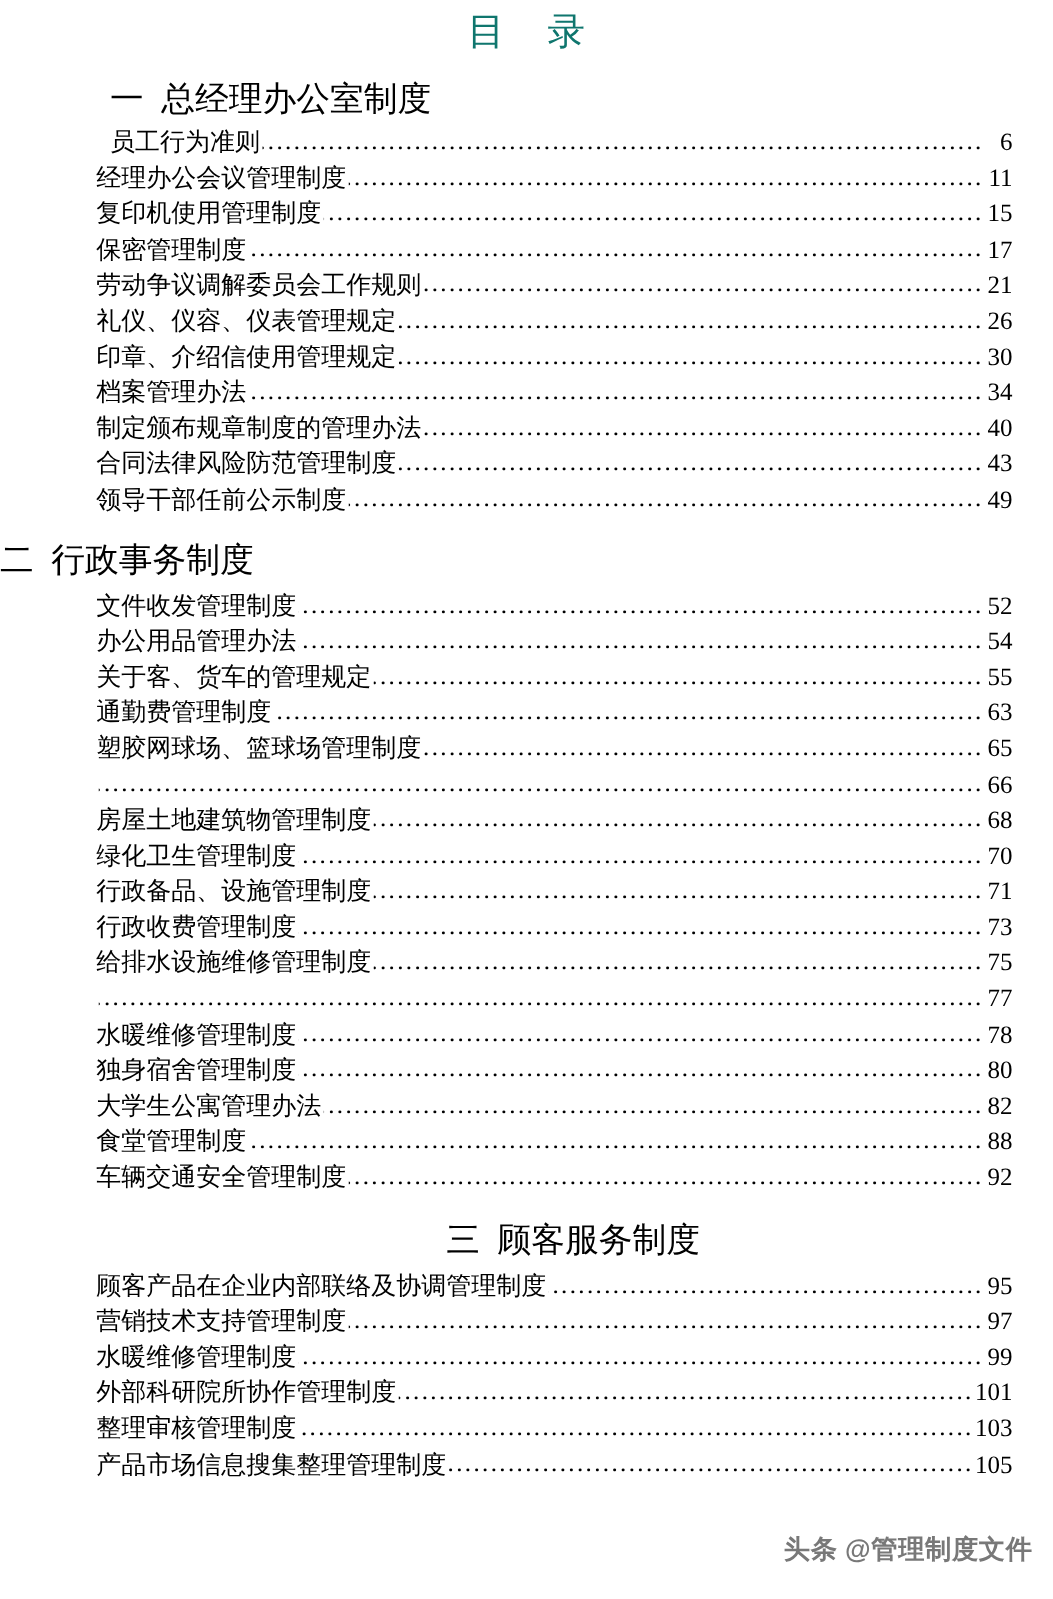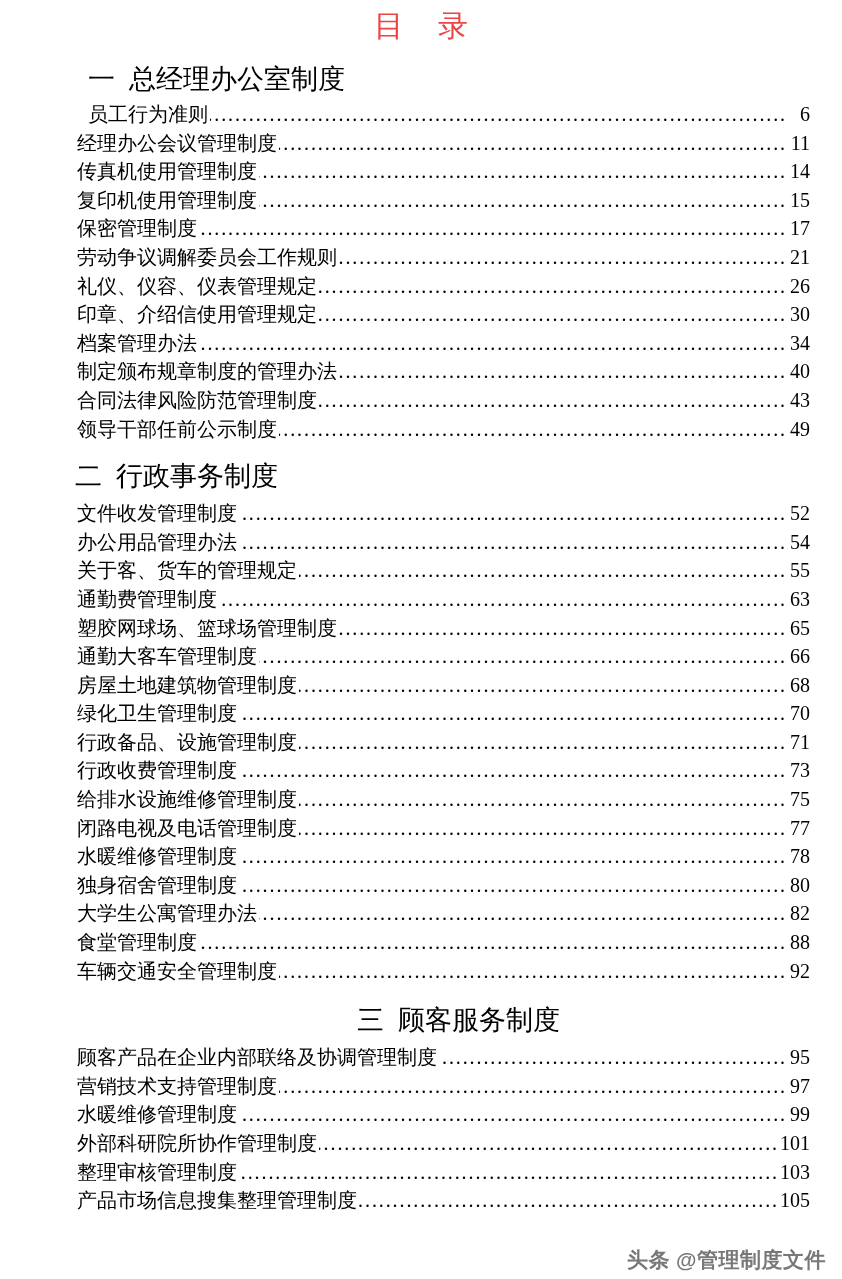--- a/index.html
+++ b/index.html
@@ -21,41 +21,41 @@
 
   
   .doc-title {
     text-align: center;
     font-size: 30px;
     font-weight: 400;
     letter-spacing: 0;
     margin: 0;
     padding-top: 6px;
     line-height: 40px;
-    color: #ef4444;
+    color: #0f766e;
   }
   .doc-title .ch {
     display: inline-block;
   }
   .doc-title .gap {
     display: inline-block;
     width: 34px;
   }
 
   
   .section-heading {
     font-family: "Liberation Serif", "DejaVu Serif", serif;
     font-weight: 400;
     font-size: 27px;
     line-height: 34px;
     color: #000;
     white-space: nowrap;
   }
   .sec1 .section-heading { padding-left: 88px; }
-  .sec2 .section-heading { padding-left: 75px; }
+  .sec2 .section-heading { }
   .sec3 .section-heading { padding-left: 75px; text-align: center; }
 
   .section-heading .num {
     display: inline-block;
   }
   .section-heading .sp {
     display: inline-block;
     width: 14px;
   }
 
@@ -118,21 +118,21 @@
   .gap-head1-to-list { height: 4px; }
   .gap-list-to-head2 { height: 16px; }
   .gap-head2-to-list { height: 6px; }
   .gap-list-to-head3 { height: 18px; }
   .gap-head3-to-list { height: 6px; }
 
   
   .watermark {
     position: absolute;
     right: 16px;
-    bottom: 5px;
+    bottom: 26px;
     font-family: "Liberation Sans", "DejaVu Sans", sans-serif;
     font-size: 21px;
     font-weight: 700;
     color: #6d6d6d;
     opacity: 0.92;
     letter-spacing: 0.5px;
     white-space: nowrap;
     pointer-events: none;
   }
   .watermark .wm-at {
@@ -160,25 +160,20 @@
           <span class="entry-title">员工行为准则</span>
           <span class="leader"></span>
           <span class="page-num">6</span>
         </li>
         <li class="toc-entry">
           <span class="entry-title">经理办公会议管理制度</span>
           <span class="leader"></span>
           <span class="page-num">11</span>
         </li>
         <li class="toc-entry">
-          <span class="entry-title">传真机使用管理制度</span>
-          <span class="leader"></span>
-          <span class="page-num">14</span>
-        </li>
-        <li class="toc-entry">
           <span class="entry-title">复印机使用管理制度</span>
           <span class="leader"></span>
           <span class="page-num">15</span>
         </li>
         <li class="toc-entry">
           <span class="entry-title">保密管理制度</span>
           <span class="leader"></span>
           <span class="page-num">17</span>
         </li>
         <li class="toc-entry">
@@ -244,21 +239,20 @@
           <span class="entry-title">通勤费管理制度</span>
           <span class="leader"></span>
           <span class="page-num">63</span>
         </li>
         <li class="toc-entry">
           <span class="entry-title">塑胶网球场、篮球场管理制度</span>
           <span class="leader"></span>
           <span class="page-num">65</span>
         </li>
         <li class="toc-entry">
-          <span class="entry-title">通勤大客车管理制度</span>
           <span class="leader"></span>
           <span class="page-num">66</span>
         </li>
         <li class="toc-entry">
           <span class="entry-title">房屋土地建筑物管理制度</span>
           <span class="leader"></span>
           <span class="page-num">68</span>
         </li>
         <li class="toc-entry">
           <span class="entry-title">绿化卫生管理制度</span>
@@ -274,21 +268,20 @@
           <span class="entry-title">行政收费管理制度</span>
           <span class="leader"></span>
           <span class="page-num">73</span>
         </li>
         <li class="toc-entry">
           <span class="entry-title">给排水设施维修管理制度</span>
           <span class="leader"></span>
           <span class="page-num">75</span>
         </li>
         <li class="toc-entry">
-          <span class="entry-title">闭路电视及电话管理制度</span>
           <span class="leader"></span>
           <span class="page-num">77</span>
         </li>
         <li class="toc-entry">
           <span class="entry-title">水暖维修管理制度</span>
           <span class="leader"></span>
           <span class="page-num">78</span>
         </li>
         <li class="toc-entry">
           <span class="entry-title">独身宿舍管理制度</span>

